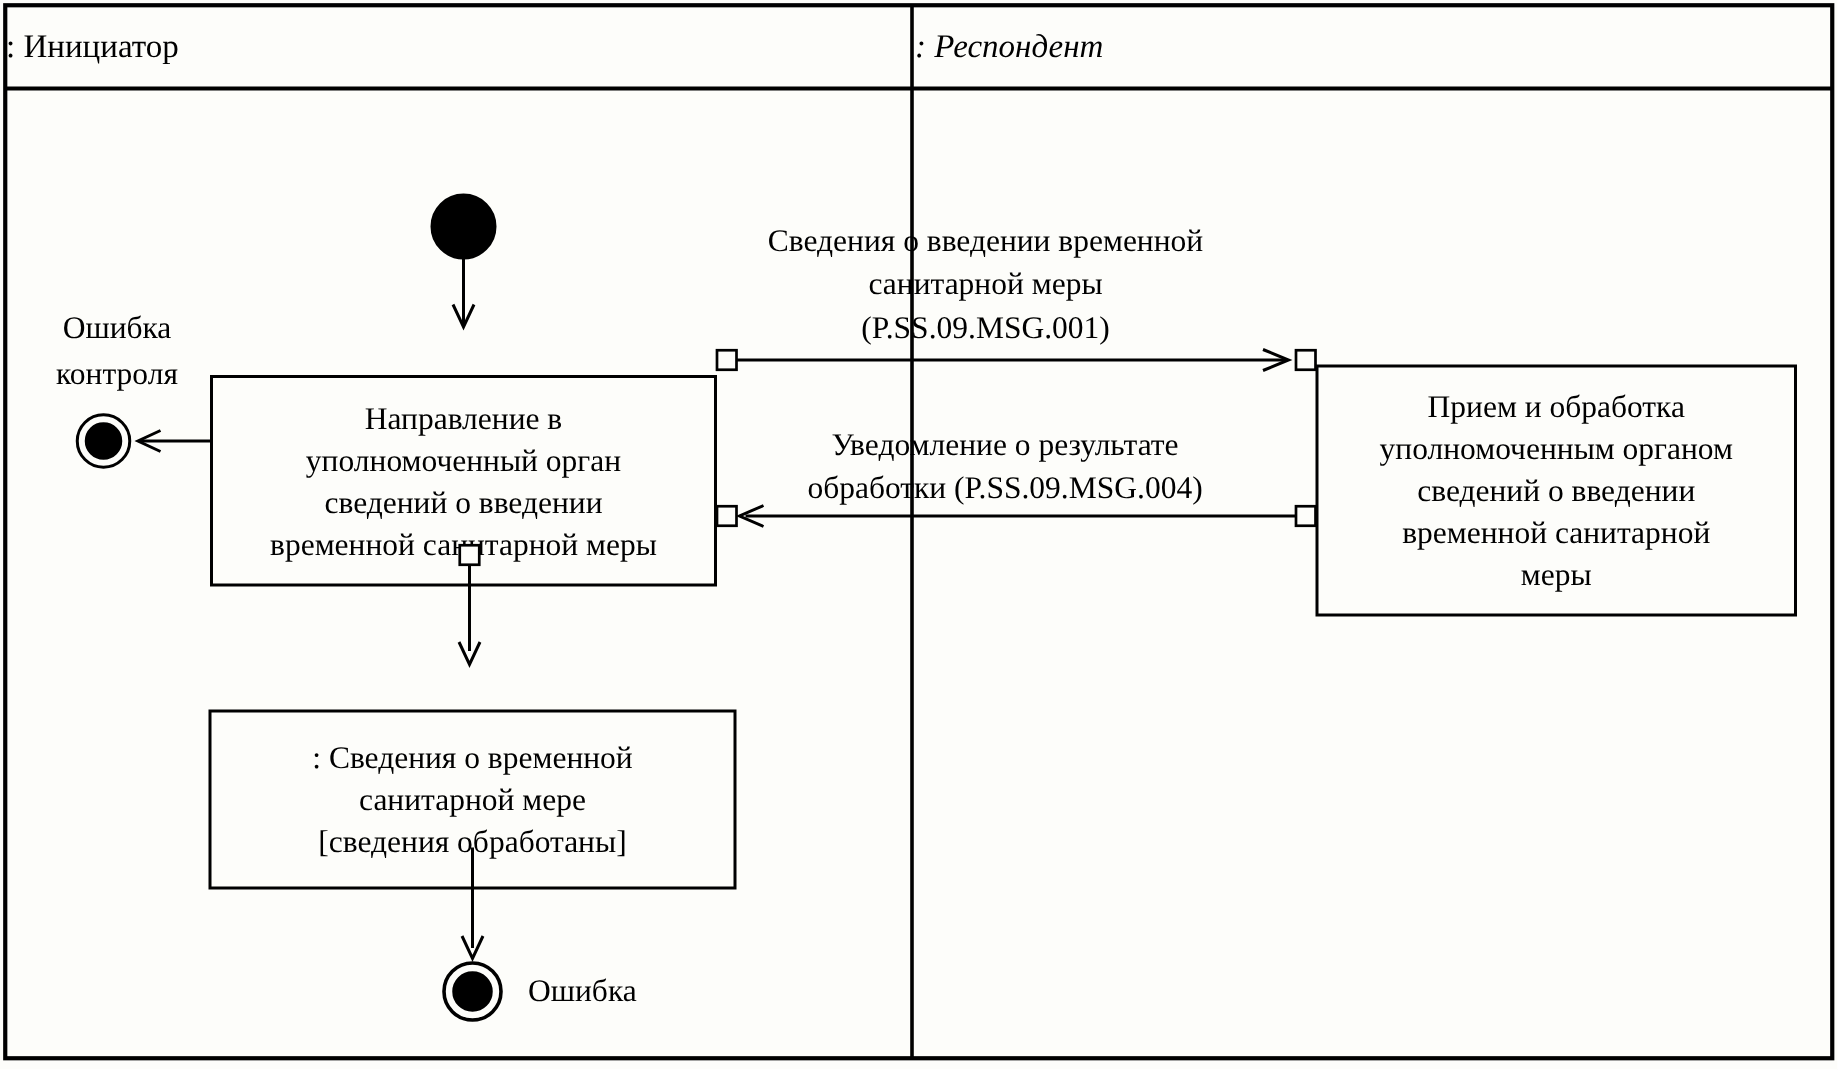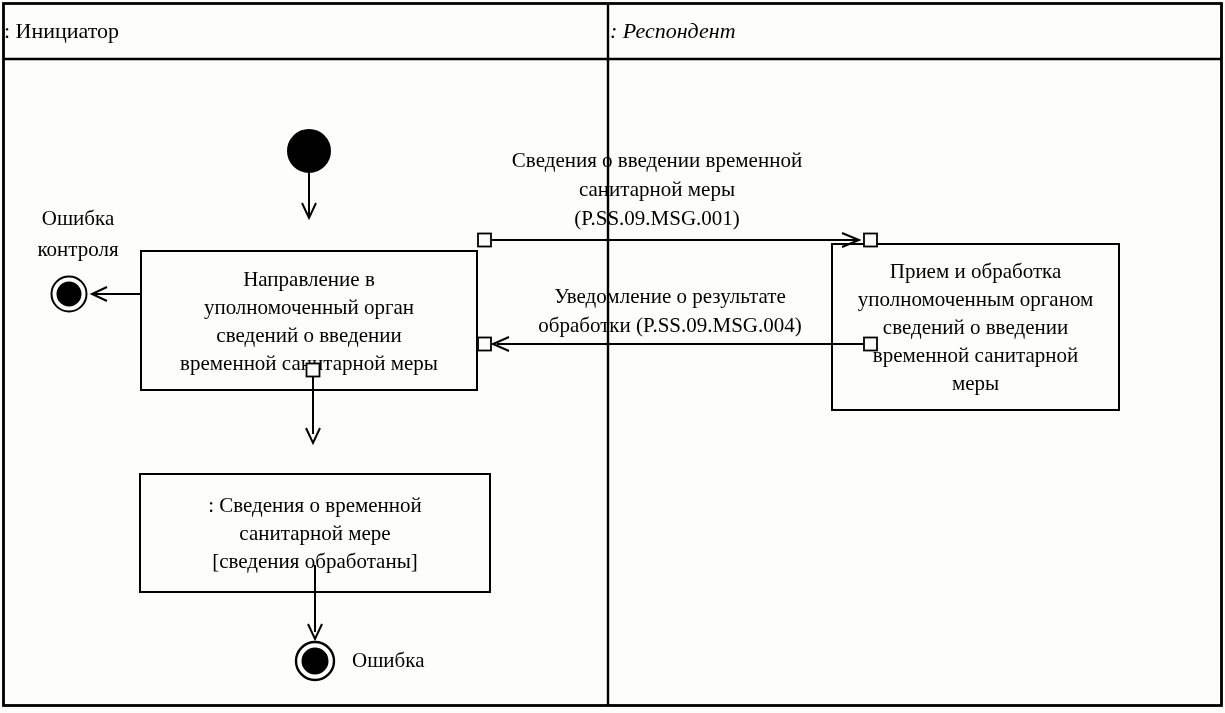--- a/index.html
+++ b/index.html
@@ -45,21 +45,21 @@
     <span>: Респондент</span>
   </div>
 
   <div class="abs node-box" style="left:140px;top:222px;width:338px;height:141px;">
     <div class="multiline">Направление в
 уполномоченный орган
 сведений о введении
 временной санитарной меры</div>
   </div>
 
-  <div class="abs node-box" style="left:831px;top:215px;width:289px;height:168px;">
+  <div class="abs node-box" style="left:877px;top:215px;width:321px;height:168px;">
     <div class="multiline">Прием и обработка
 уполномоченным органом
 сведений о введении
 временной санитарной
 меры</div>
   </div>
 
   <div class="abs node-box" style="left:139px;top:445px;width:352px;height:120px;align-items:center;">
     <div class="multiline">: Сведения о временной
 санитарной мере

